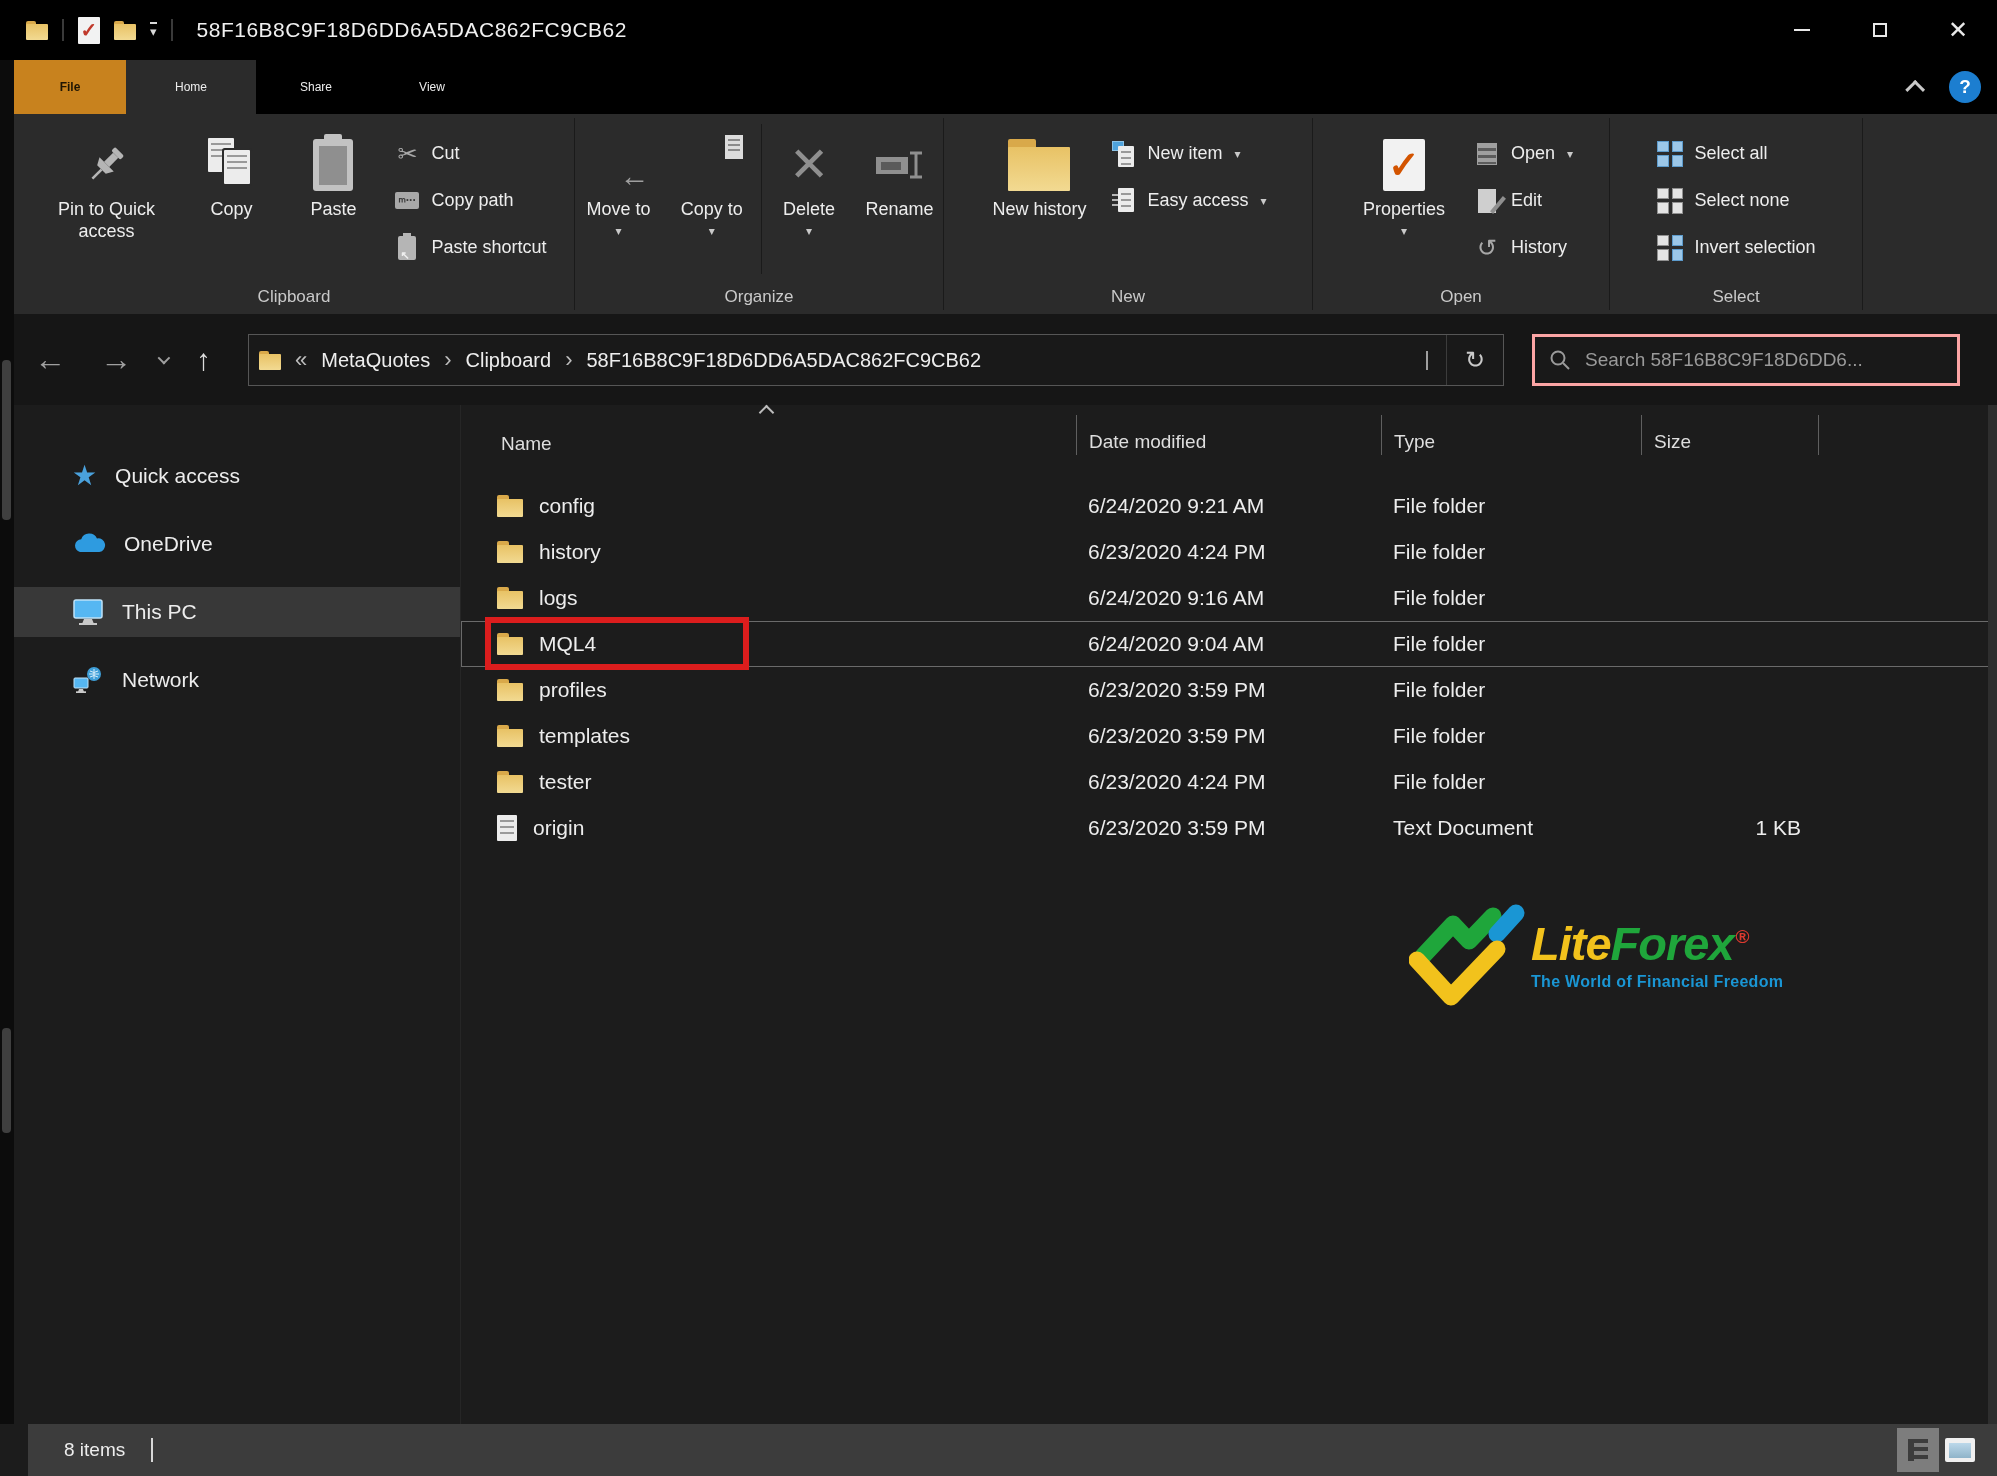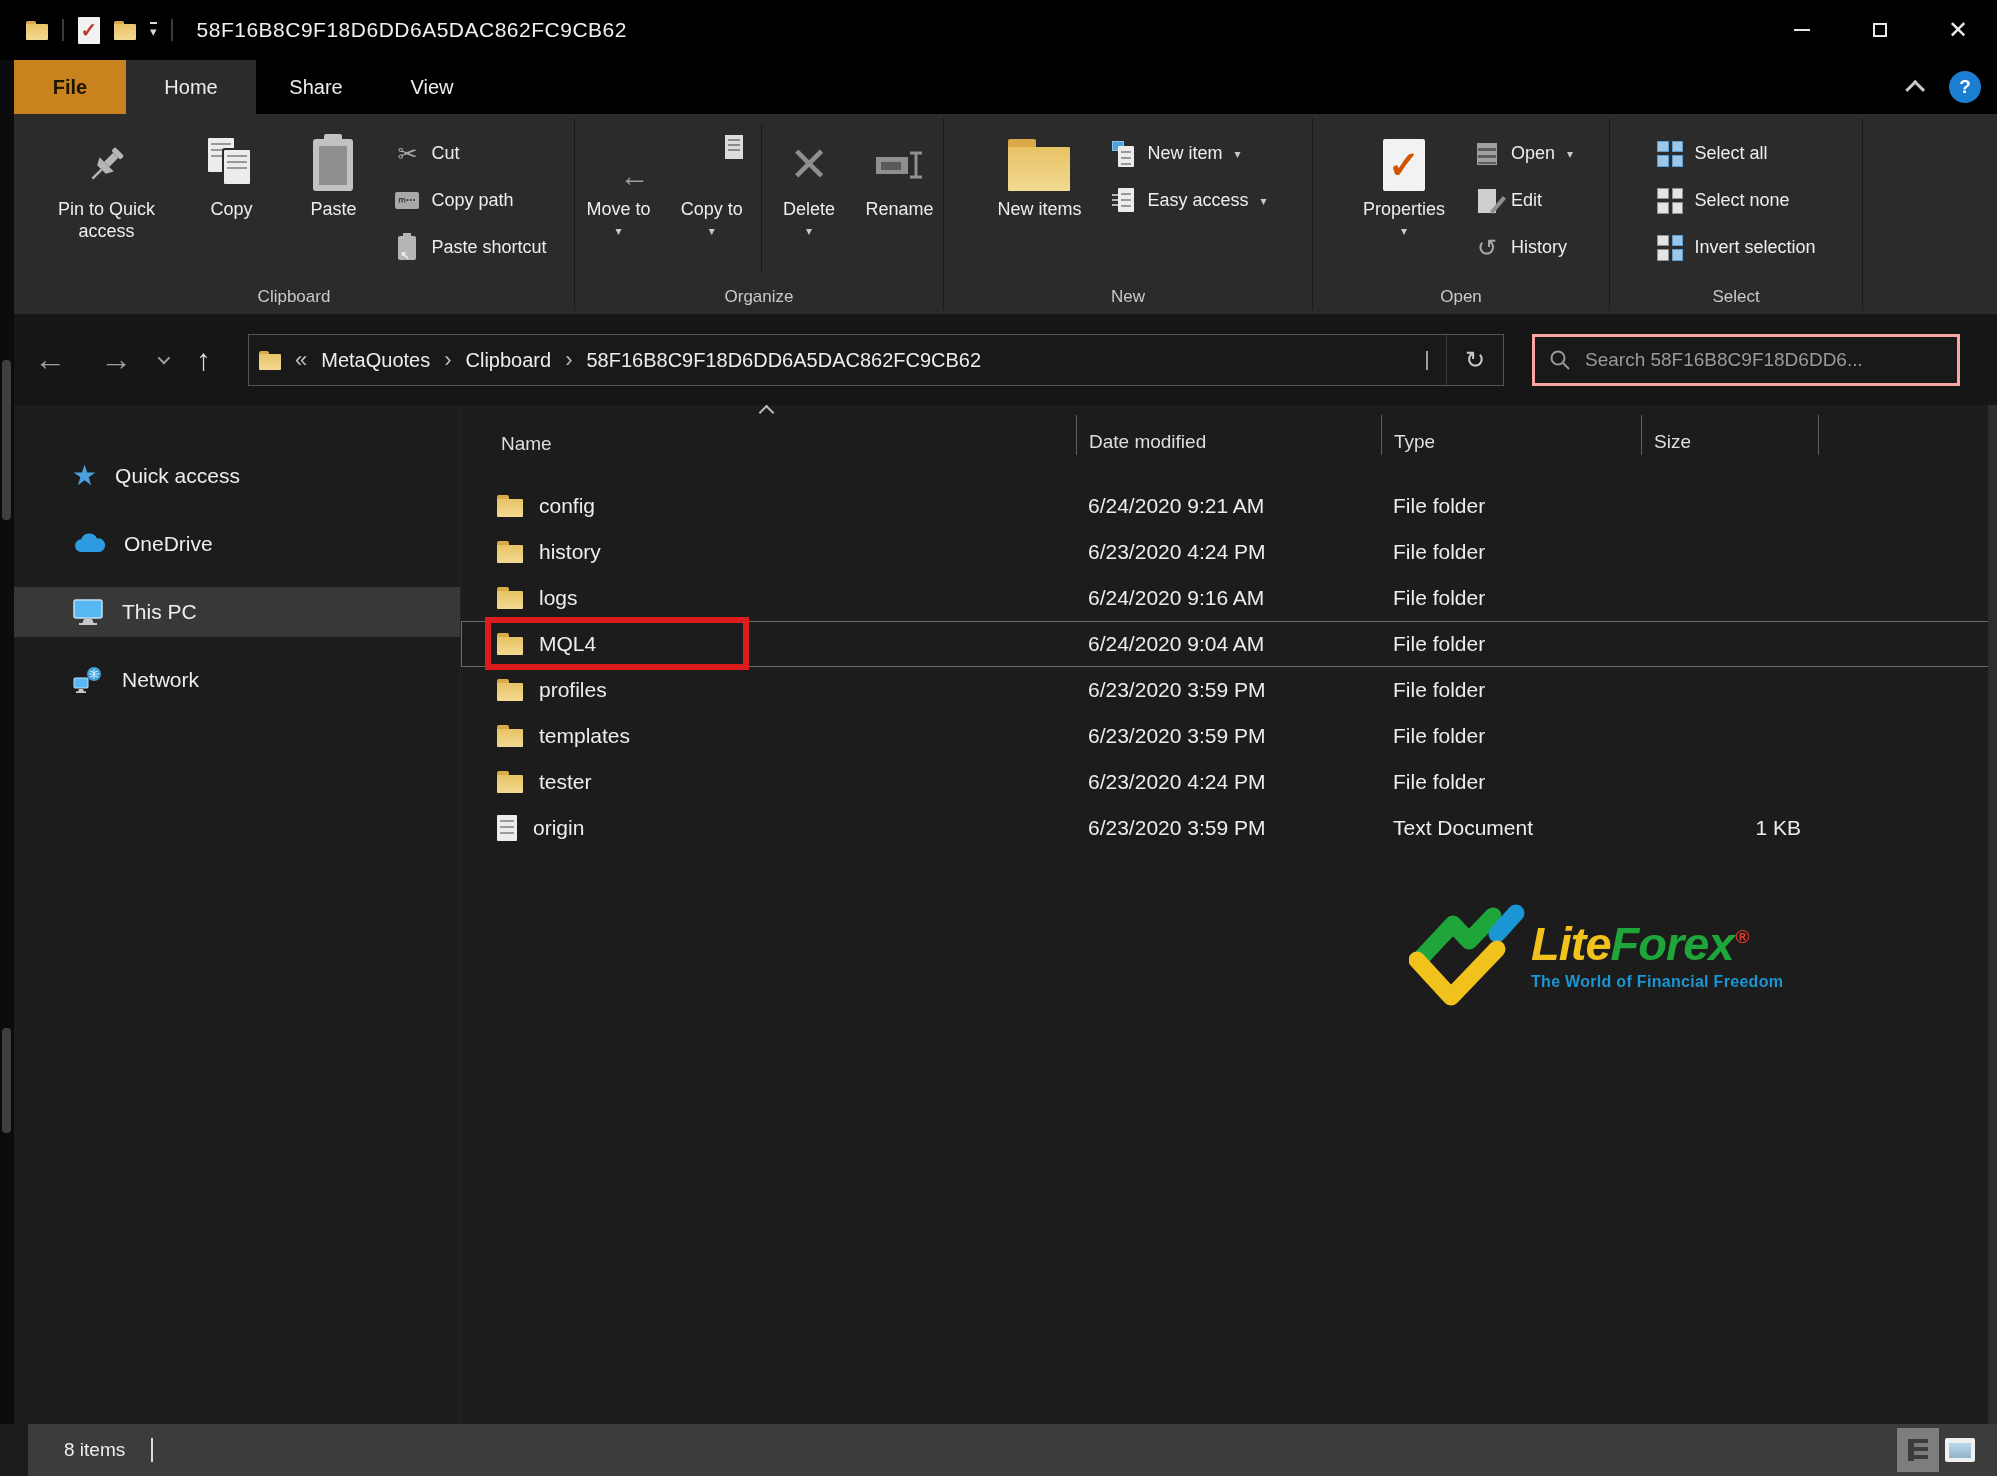--- a/index.html
+++ b/index.html
@@ -34,21 +34,21 @@
       background:repeating-linear-gradient(#9a9a9a 0 2px, transparent 2px 6px); }
   .check-ico { position:relative; width:22px; height:27px; background:#f2f2f2; border-radius:1px;
                display:flex; align-items:center; justify-content:center;
                color:#c0392b; font-weight:bold; font-size:20px; }
   .qat-caret { color:#d8d8d8; font-size:13px; border-top:2px solid #d8d8d8; padding-top:1px; line-height:1; }
 
   
   .tabrow { position:absolute; top:60px; left:0; width:100%; height:54px; background:#000;
             display:flex; padding-left:14px; }
   .tab { height:54px; display:flex; align-items:center; justify-content:center;
-         color:#ededed; font-size:20px; }
+         color:#ededed; font-size:12px; }
   .tab.file { width:112px; background:#c8821e; color:#1f1503; font-weight:bold; }
   .tab.home { width:130px; background:#2b2b2b; }
   .tab.share { width:120px; }
   .tab.view { width:112px; }
   .tabrow-right { position:absolute; right:16px; top:60px; height:54px; display:flex;
                   align-items:center; gap:24px; }
   .chev-up { width:14px; height:14px; border-left:3px solid #c9c9c9; border-top:3px solid #c9c9c9;
              transform:rotate(45deg) translateY(4px); }
   .help-ico { width:32px; height:32px; border-radius:50%; background:#1c7ed0; color:#fff;
               display:flex; align-items:center; justify-content:center; font-weight:bold; font-size:19px; }
@@ -320,21 +320,21 @@
     </div>
 
     <div class="vsep"></div>
 
     <div class="rgroup" style="width:368px">
       <div class="rgroup-content" style="gap:20px">
         <div class="bigbtn" style="width:100px">
           <span class="icon-slot">
               <span class="folder-ico big"></span>
             </span>
-          <span>New items</span>
+          <span>New history</span>
         </div>
         <div class="smallcol">
           <div class="smallbtn dd">
             <span class="sicon">
               <span class="ni-ico">
                   <span class="blue-sq"></span>
                   <span class="doc-ico"></span>
                 </span>
             </span>
             <span>New item</span>

